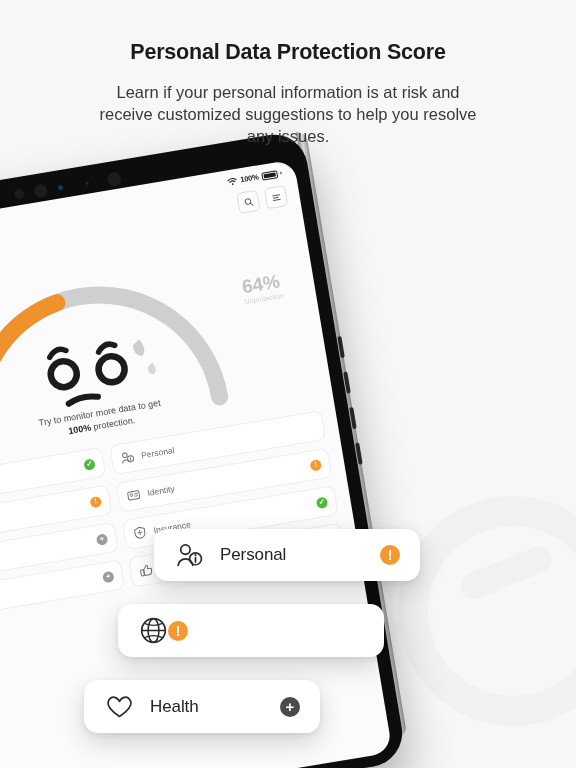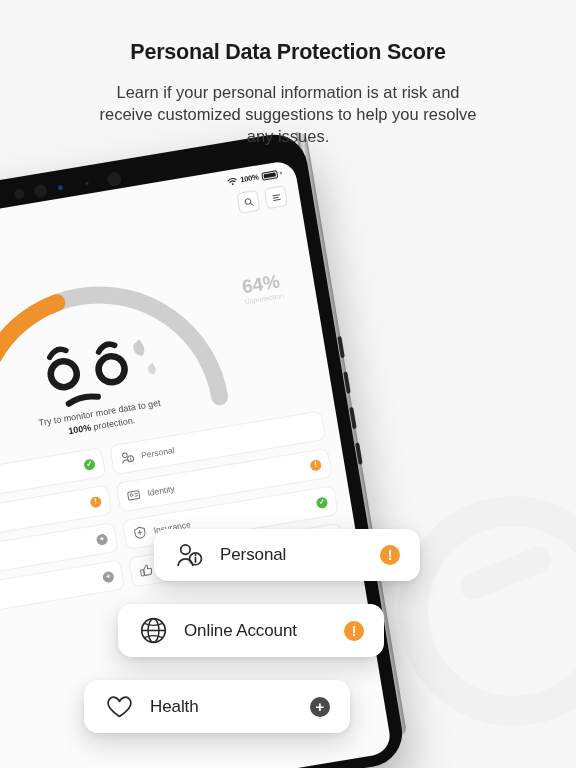--- a/index.html
+++ b/index.html
@@ -321,21 +321,21 @@
     font-size: 14px;
     font-weight: bold;
     line-height: 1;
     flex-shrink: 0;
   }
   .fc-badge.warn { background: #f5982f; }
   .fc-badge.add  { background: #4a4a4a; font-size: 15px; }
 
   #card-personal { left: 154px; top: 529px; width: 266px; height: 52px; }
   #card-online   { left: 118px; top: 604px; width: 266px; height: 53px; }
-  #card-health   { left:  84px; top: 680px; width: 266px; height: 53px; }
+  #card-health   { left:  84px; top: 680px; width: 236px; height: 53px; }
 </style>
 </head>
 <body>
 
 <div class="watermark"></div>
 <div class="watermark-tail"></div>
 
 <div class="header">
   <h1 class="header-title">Personal Data Protection Score</h1>
   <p class="header-sub">Learn if your personal information is at risk and receive customized suggestions to help you resolve any issues.</p>
@@ -492,21 +492,20 @@
 <div class="float-card" id="card-online">
   <span class="fc-icon">
     <svg width="29" height="29" viewBox="0 0 32 32">
       <circle cx="16" cy="16" r="13" stroke="#2b2b2b" stroke-width="1.9" fill="none"></circle>
       <ellipse cx="16" cy="16" rx="6" ry="13" stroke="#2b2b2b" stroke-width="1.7" fill="none"></ellipse>
       <line x1="3" y1="16" x2="29" y2="16" stroke="#2b2b2b" stroke-width="1.7"></line>
       <path d="M6 8.2 q10 4.4 20 0" stroke="#2b2b2b" stroke-width="1.5" fill="none"></path>
       <path d="M6 23.8 q10 -4.4 20 0" stroke="#2b2b2b" stroke-width="1.5" fill="none"></path>
     </svg>
   </span>
-  <span class="fc-label">Online Account</span>
   <span class="fc-badge warn">!</span>
 </div>
 
 <div class="float-card" id="card-health">
   <span class="fc-icon">
     <svg width="29" height="29" viewBox="0 0 32 32">
       <path d="M16 27 C6 20.4 2.6 15.6 3.4 11.2 C4.1 7.4 7.4 5.2 10.6 5.9 C13 6.4 15 8.4 16 10.4 C17 8.4 19 6.4 21.4 5.9 C24.6 5.2 27.9 7.4 28.6 11.2 C29.4 15.6 26 20.4 16 27 Z" stroke="#2b2b2b" stroke-width="1.9" fill="none" stroke-linejoin="round"></path>
     </svg>
   </span>
   <span class="fc-label">Health</span>

